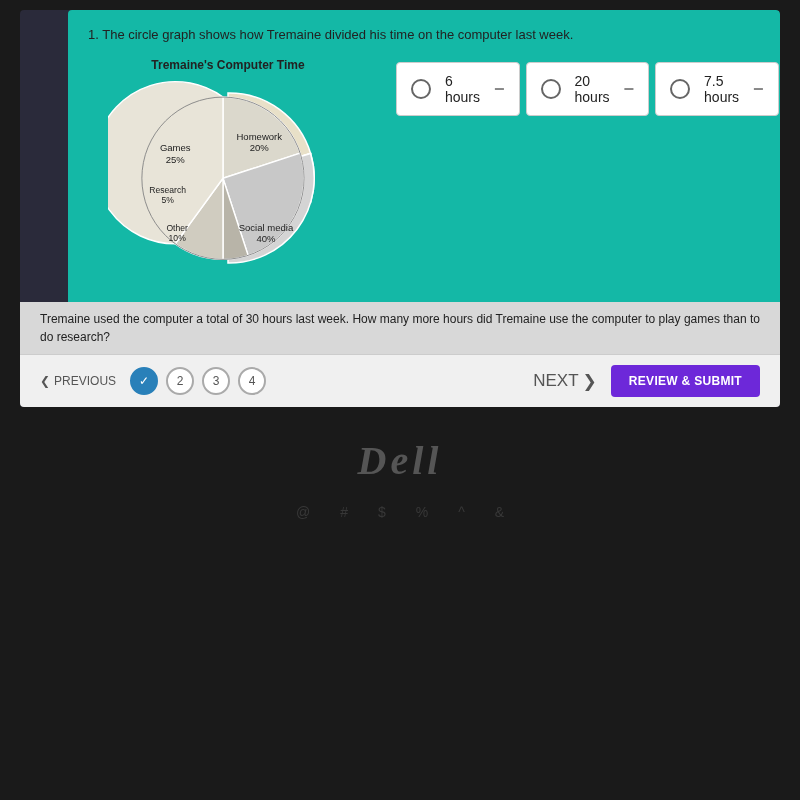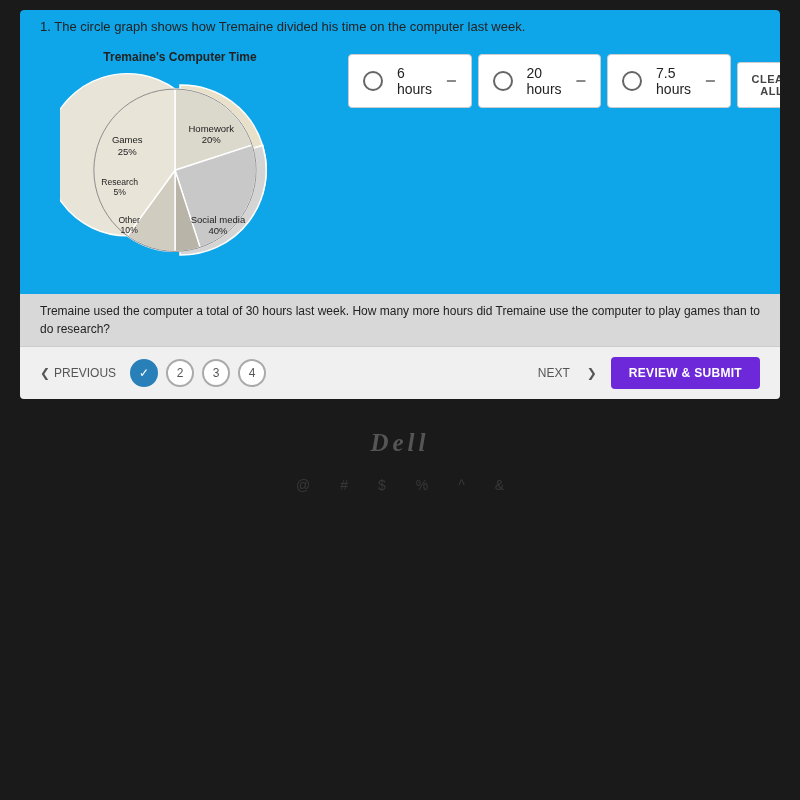--- a/index.html
+++ b/index.html
@@ -18,23 +18,24 @@
     .screen {
       width: 760px;
       margin-top: 10px;
       background: #2a2a3a;
       border-radius: 4px;
       padding: 0;
       overflow: hidden;
     }
 
     .quiz-container {
-      background: #0ea5e9;
-      padding: 8px 20px 14px 20px;
+      background: #14b8a6;
+      padding: 16px 20px 14px 20px;
       border-radius: 4px 4px 0 0;
+      margin-left: 48px;
     }
 
     .question-text {
       font-size: 13px;
       color: #222;
       margin-bottom: 14px;
       line-height: 1.4;
     }
 
     .content-row {
@@ -189,45 +190,45 @@
       background: white;
     }
 
     .nav-dot.checked {
       background: #2980b9;
       border-color: #2980b9;
       color: white;
     }
 
     .nav-next {
-      font-size: 12px;
+      font-size: 17px;
       color: #555;
       cursor: pointer;
       display: flex;
-      gap: 17px;
+      gap: 4px;
       margin-left: auto;
     }
 
     .review-submit-btn {
       background: #6d28d9;
       color: white;
       border: none;
       border-radius: 4px;
       padding: 9px 18px;
       font-size: 12px;
       font-weight: bold;
       cursor: pointer;
       letter-spacing: 0.3px;
     }
 
     
     .dell-area {
       margin-top: 30px;
       color: #555;
-      font-size: 25px;
+      font-size: 40px;
       font-weight: bold;
       font-style: italic;
       letter-spacing: 4px;
       font-family: Georgia, serif;
     }
 
     
     .keyboard-area {
       margin-top: 20px;
       color: #444;

